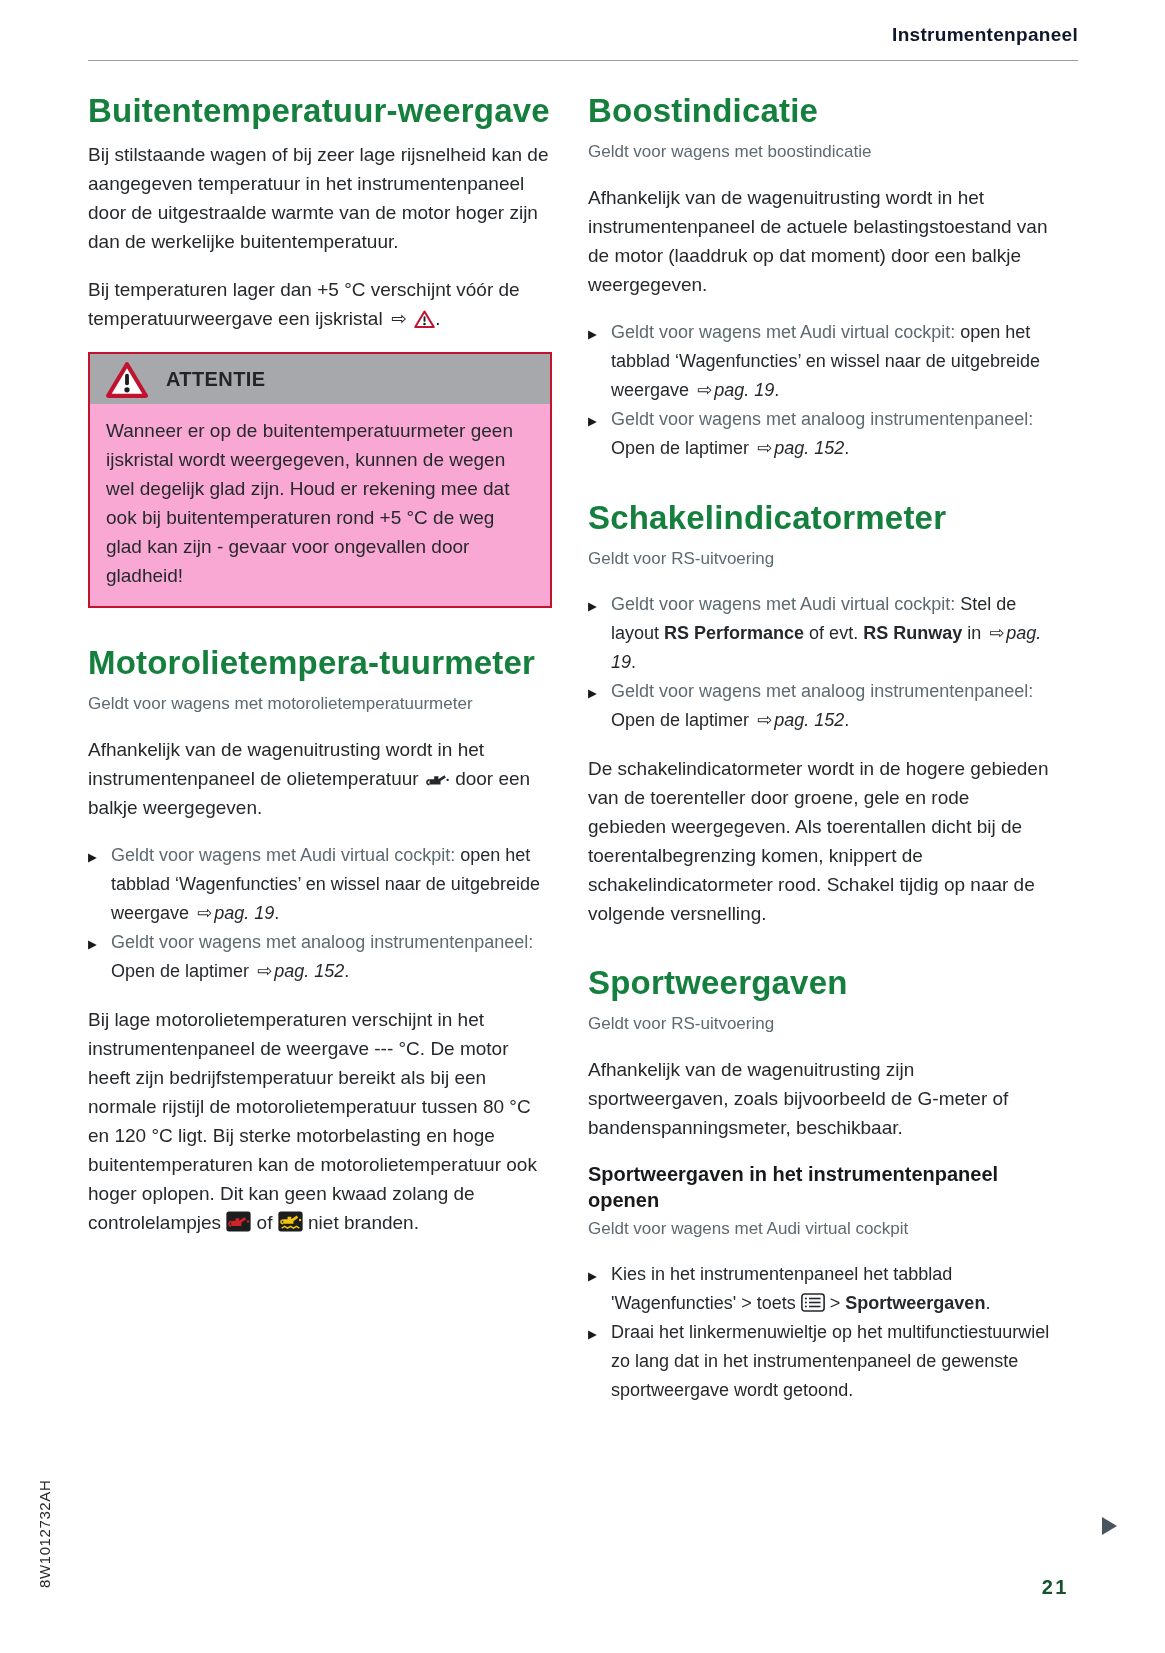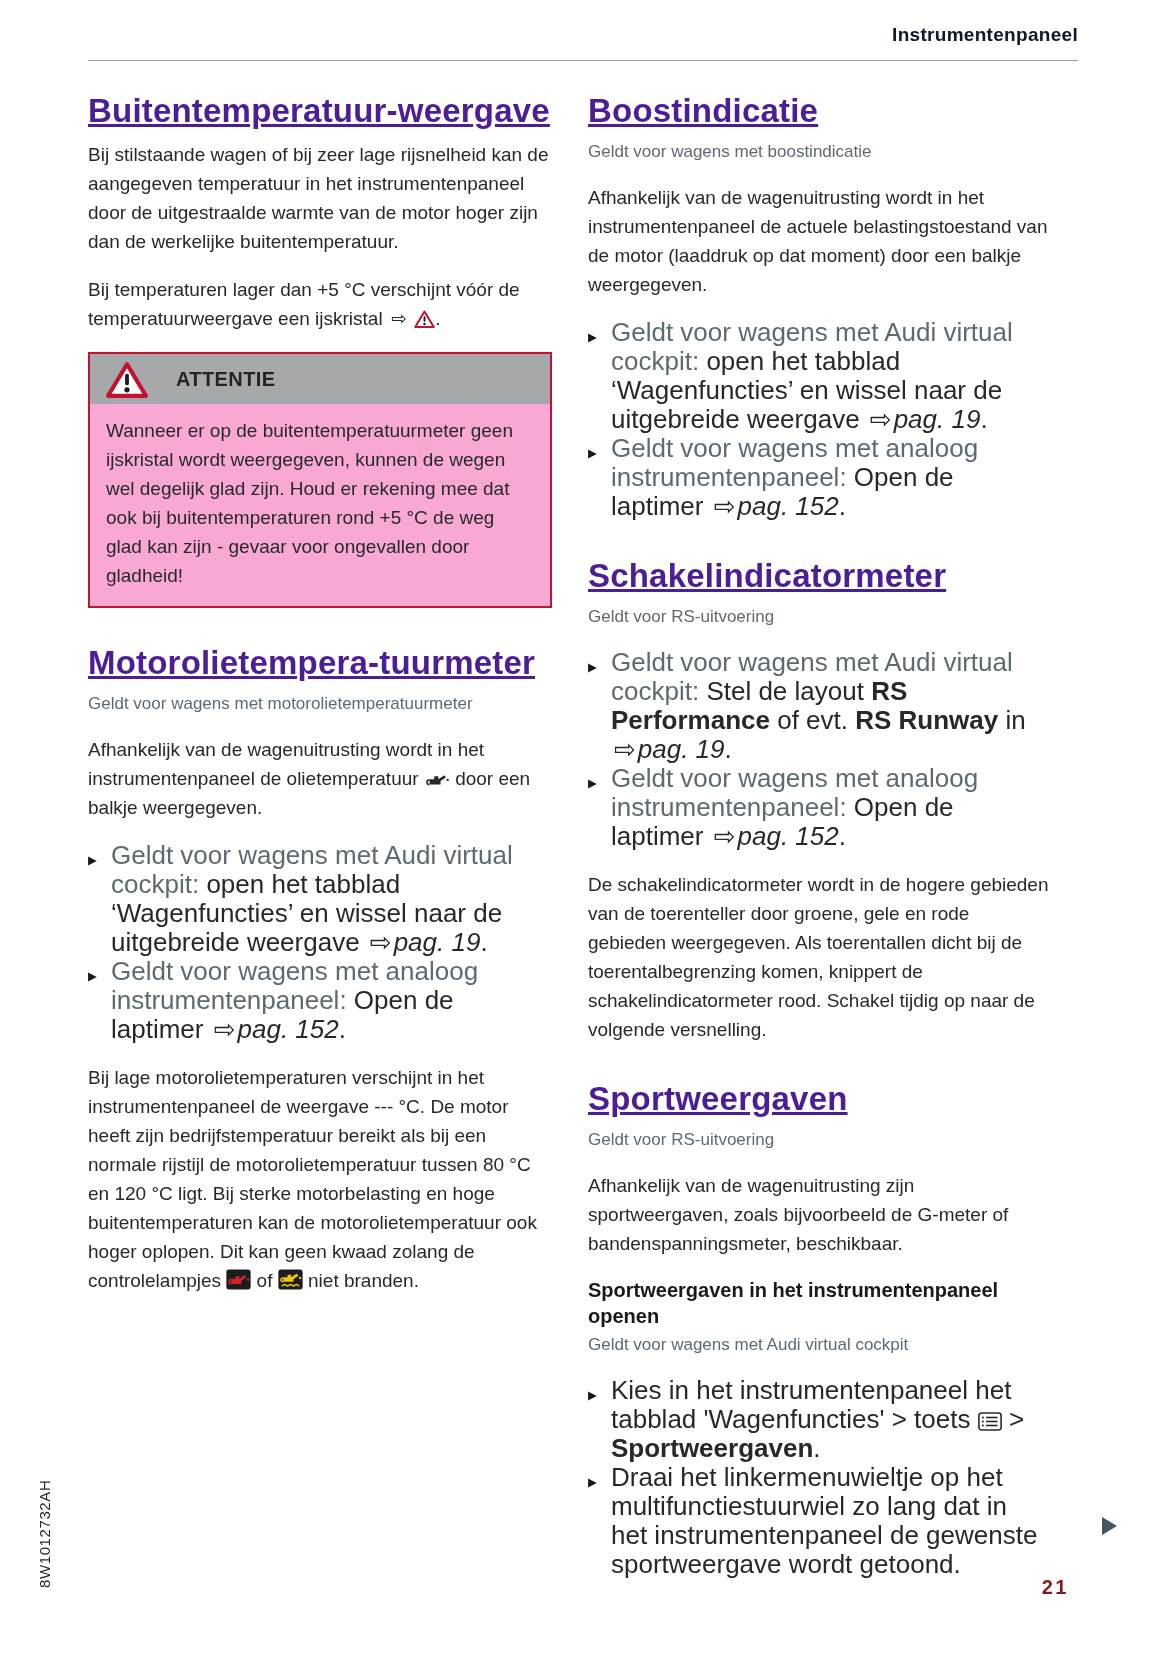--- a/index.html
+++ b/index.html
@@ -4,43 +4,43 @@
 <style>
   html,body{margin:0;padding:0;background:#ffffff;}
   .page{position:relative;width:1165px;height:1653px;background:#ffffff;overflow:hidden;
         font-family:"Liberation Sans","DejaVu Sans",sans-serif;color:#26292c;}
   .header{position:absolute;top:24px;left:88px;right:87px;text-align:right;
           font-weight:700;font-size:19px;letter-spacing:.3px;color:#0f172a;}
   .rule{position:absolute;top:60px;left:88px;right:87px;border-top:1px solid #989da0;}
   .columns{position:absolute;top:76px;left:88px;width:990px;display:flex;gap:36px;}
   .col{width:464px;}
   .col2{width:462px;}
-  h1{font-size:33px;line-height:42px;font-weight:700;color:#4c1d95;letter-spacing:.2px;margin:34px 0 8px;text-decoration:underline;}
+  h1{font-size:33px;line-height:42px;font-weight:700;color:#15803d;letter-spacing:.2px;margin:34px 0 8px;}
   .col > :first-child, .col2 > :first-child{margin-top:14px;}
   .subtitle{color:#5d6a71;font-size:17px;line-height:23px;margin:0 0 20px;}
   .para{font-size:19px;line-height:29px;margin:0 0 19px;}
   .subhead{font-size:20px;line-height:26px;font-weight:700;color:#17191b;margin:4px 0 4px;}
   .em{font-style:italic;}
   .b{font-weight:700;}
   .gray{color:#5d6a71;}
-  ul.bullets{list-style:none;margin:0 0 19px;padding:0;font-size:26px;line-height:29px;}
+  ul.bullets{list-style:none;margin:0 0 19px;padding:0;font-size:18px;line-height:29px;}
   ul.bullets li{position:relative;padding-left:23px;}
   .marker{position:absolute;left:0;top:0;}
   .marker::before{content:"\25B6";font-size:11.5px;color:#17191b;}
   .attn{border:2px solid #c1122f;margin:10px 0 34px;}
-  .attn-head{background:#a6a8ab;display:flex;align-items:center;gap:28px;padding:4px 16px;min-height:42px;}
+  .attn-head{background:#a6a8ab;display:flex;align-items:center;gap:18px;padding:4px 16px;min-height:42px;}
   .attn-head .inline-icon svg{width:42px;height:37px;display:block;}
   .attn-title{font-weight:700;font-size:20px;color:#222527;letter-spacing:.4px;}
   .attn-body{background:#f9a8d4;padding:12px 16px 16px;font-size:19px;line-height:29px;}
   .inline-icon svg{vertical-align:-3px;}
   .circ-num{display:inline-flex;width:19px;height:19px;border:2px solid #b2202c;border-radius:50%;
             color:#b2202c;font-size:13.5px;font-weight:700;align-items:center;justify-content:center;
             vertical-align:-4px;line-height:1;}
   .ref-arrow{margin:0 2px 0 3px;color:#26292c;}
-  .pagenum{position:absolute;right:96px;top:1576px;font-size:20px;font-weight:700;letter-spacing:2.5px;color:#7f1d1d;}
+  .pagenum{position:absolute;right:96px;top:1576px;font-size:20px;font-weight:700;letter-spacing:2.5px;color:#14532d;}
   .vcode{position:absolute;left:36px;top:1588px;transform:rotate(-90deg);transform-origin:0 0;
          font-size:15px;letter-spacing:.6px;color:#26292c;white-space:nowrap;}
   .cont{position:absolute;left:1102px;top:1517px;width:0;height:0;
         border-left:15px solid #47565e;border-top:9px solid transparent;border-bottom:9px solid transparent;}
 </style>
 </head>
 <body>
 
 <div class="page">
 

